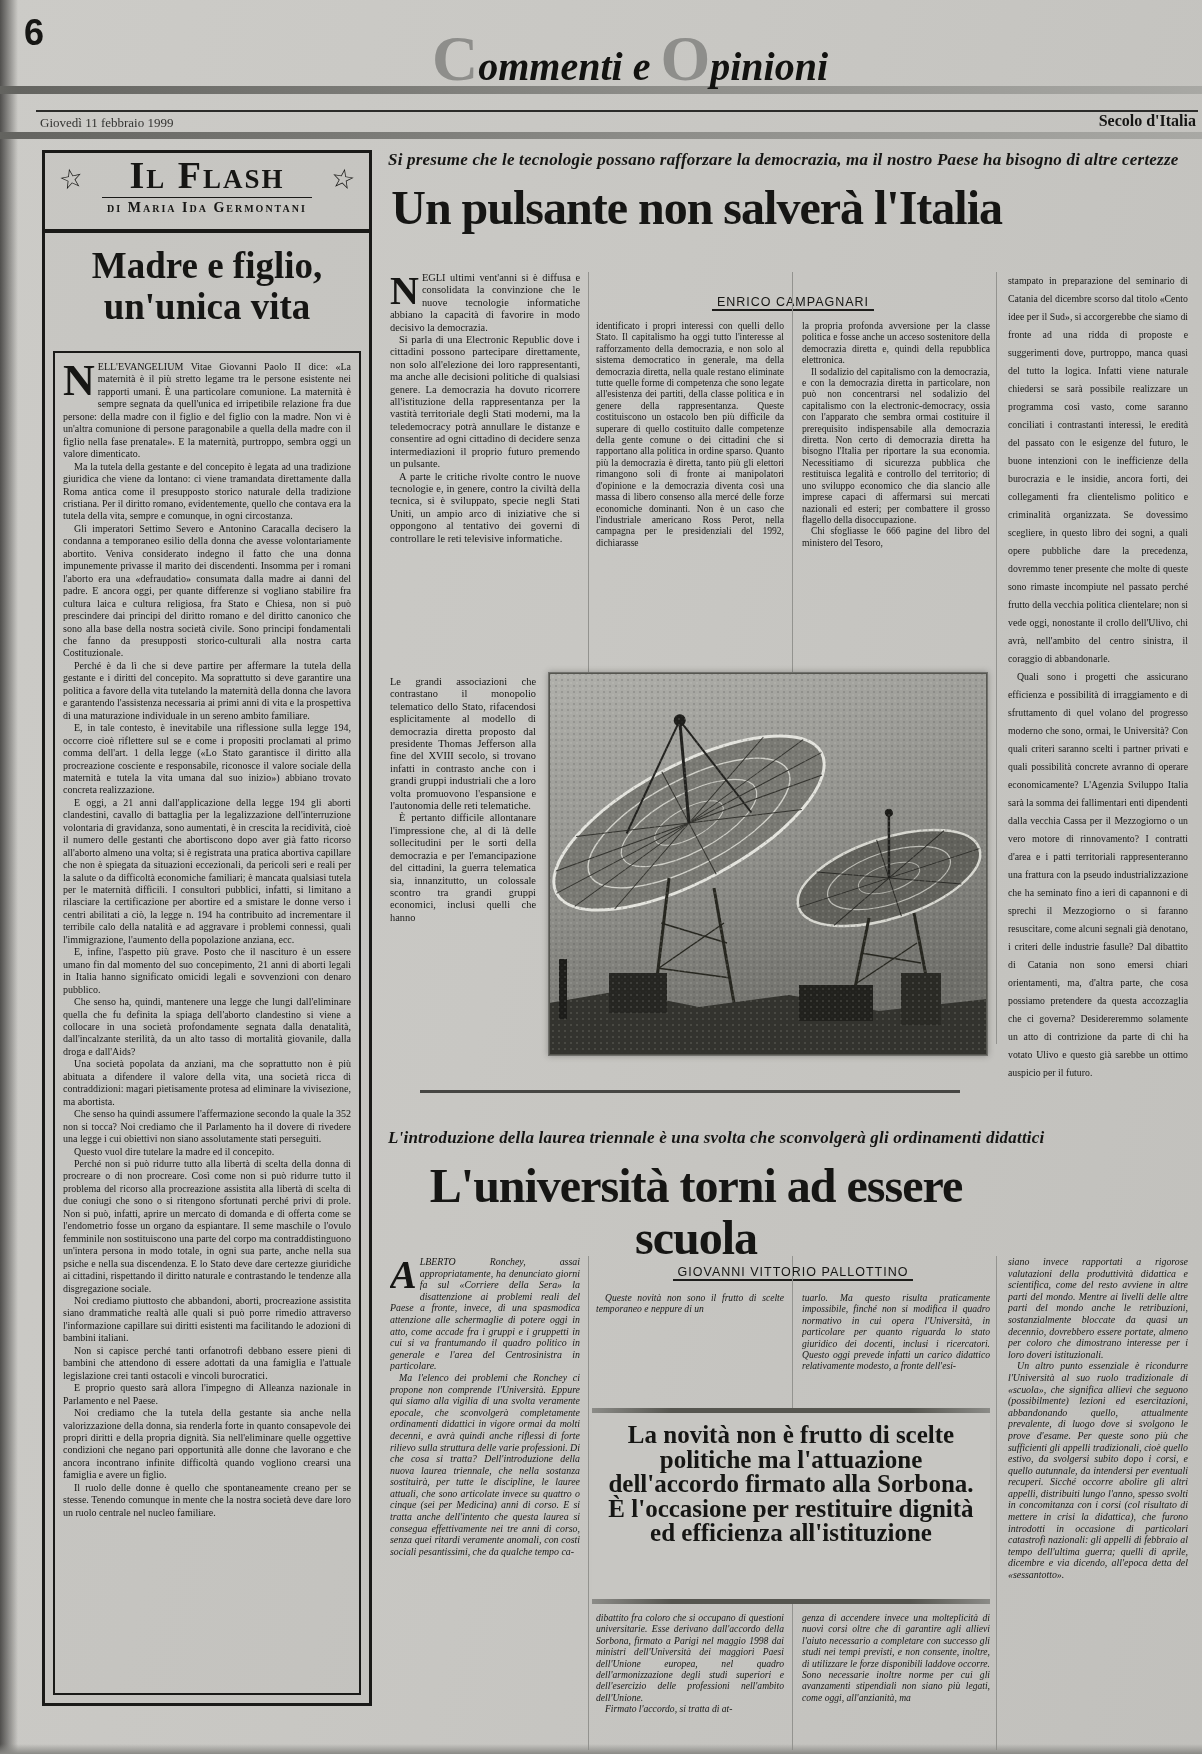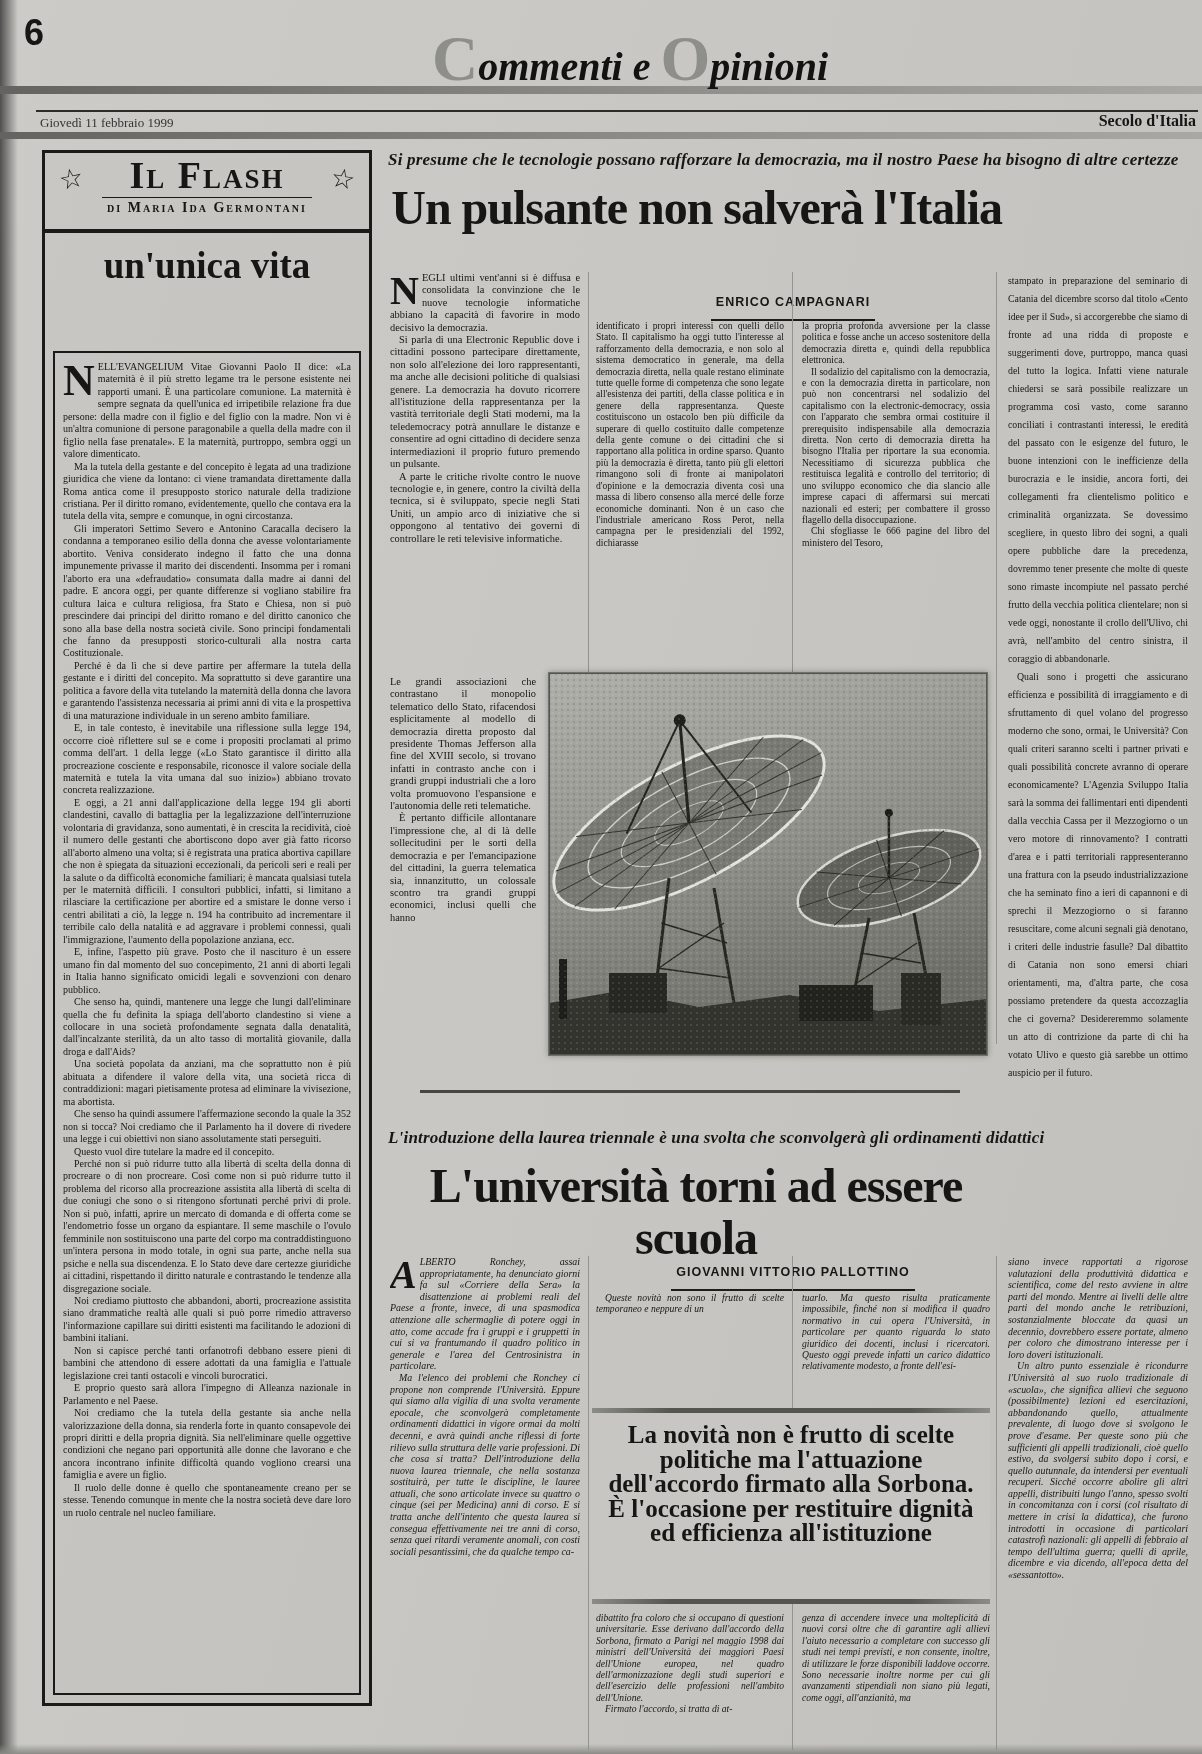--- a/index.html
+++ b/index.html
@@ -28,21 +28,21 @@
   .flash-body{position:absolute;left:8px;right:8px;top:198px;bottom:8px;border:2px solid #1a1a18;
     padding:8px 8px;overflow:hidden;font-size:10px;line-height:12.45px;text-align:justify;}
   .flash-body p{margin:0;text-indent:11px;}
   .flash-body p.first{text-indent:0;}
   .dropcap{float:left;font-size:44px;line-height:36px;font-weight:bold;padding:2px 3px 0 0;}
   .dc2{font-size:40px;line-height:33px;}
   
   .kicker{font-style:italic;font-weight:bold;font-size:17px;letter-spacing:0.2px;}
   .headline{font-weight:bold;font-size:48px;text-align:center;letter-spacing:-1px;line-height:52px;}
   .byline-wrap{text-align:center;}
-  .byline{display:inline-block;font-size:12.5px;font-weight:bold;letter-spacing:1px;border-bottom:2px solid #1d1d1b;padding:0 5px 10px;font-family:"Liberation Sans",sans-serif;}
+  .byline{display:inline-block;font-size:12.5px;font-weight:normal;letter-spacing:1px;border-bottom:2px solid #1d1d1b;padding:0 5px 0;font-family:"Liberation Sans",sans-serif;}
   .coltext{overflow:hidden;text-align:justify;font-size:10.4px;line-height:12.4px;}
   .coltext p{margin:0;text-indent:9px;}
   .coltext p.first{text-indent:0;}
   .sz96{font-size:9.6px;line-height:11.4px;}
   .sz98{font-size:9.8px;line-height:18px;}
   .sz99{font-size:9.9px;line-height:11.6px;}
   .italics{font-style:italic;}
   .photo-frame{border:1px solid #70706c;box-shadow:0 0 6px rgba(40,40,38,.35);}
   .divider{background:#464643;}
   .pullquote{background:#c7c6c2;}
@@ -66,20 +66,21 @@
   <div class="abs bar" style="left:0;top:132px;width:1202px;height:7px;"></div>
 
   <div class="abs flash-box" style="left:42px;top:150px;width:324px;height:1550px;">
     <div class="flash-titlebar">
       <span class="star" style="left:14px;transform:rotate(-12deg);">☆</span>
       <span class="star" style="right:14px;transform:rotate(10deg);">☆</span>
       <div class="flash-title">Il Flash</div>
       <div class="flash-byline">di Maria Ida Germontani</div>
     </div>
     <div class="flash-headline">
+      <div>Madre e figlio,</div>
       <div>un'unica vita</div>
     </div>
     <div class="flash-body">
       <p class="first"><span class="dropcap">N</span><span>ELL'EVANGELIUM Vitae Giovanni Paolo II dice: «La maternità è il più stretto legame tra le persone esistente nei rapporti umani. È una particolare comunione. La maternità è sempre segnata da quell'unica ed irripetibile relazione fra due persone: della madre con il figlio e del figlio con la madre. Non vi è un'altra comunione di persone paragonabile a quella della madre con il figlio nella fase prenatale». E la maternità, purtroppo, sembra oggi un valore dimenticato.</span></p>
       <p>Ma la tutela della gestante e del concepito è legata ad una tradizione giuridica che viene da lontano: ci viene tramandata direttamente dalla Roma antica come il presupposto storico naturale della tradizione cristiana. Per il diritto romano, evidentemente, quello che contava era la tutela della vita, sempre e comunque, in ogni circostanza.</p>
       <p>Gli imperatori Settimo Severo e Antonino Caracalla decisero la condanna a temporaneo esilio della donna che avesse volontariamente abortito. Veniva considerato indegno il fatto che una donna impunemente privasse il marito dei discendenti. Insomma per i romani l'aborto era una «defraudatio» consumata dalla madre ai danni del padre. E ancora oggi, per quante differenze si vogliano stabilire fra cultura laica e cultura religiosa, fra Stato e Chiesa, non si può prescindere dai principi del diritto romano e del diritto canonico che sono alla base della nostra società civile. Sono principi fondamentali che fanno da presupposti storico-culturali alla nostra carta Costituzionale.</p>
       <p>Perché è da lì che si deve partire per affermare la tutela della gestante e i diritti del concepito. Ma soprattutto si deve garantire una politica a favore della vita tutelando la maternità della donna che lavora e garantendo l'assistenza necessaria ai primi anni di vita e la prospettiva di una maturazione individuale in un sereno ambito familiare.</p>
       <p>E, in tale contesto, è inevitabile una riflessione sulla legge 194, occorre cioè riflettere sul se e come i propositi proclamati al primo comma dell'art. 1 della legge («Lo Stato garantisce il diritto alla procreazione cosciente e responsabile, riconosce il valore sociale della maternità e tutela la vita umana dal suo inizio») abbiano trovato concreta realizzazione.</p>
       <p>E oggi, a 21 anni dall'applicazione della legge 194 gli aborti clandestini, cavallo di battaglia per la legalizzazione dell'interruzione volontaria di gravidanza, sono aumentati, è in crescita la recidività, cioè il numero delle gestanti che abortiscono dopo aver già fatto ricorso all'aborto almeno una volta; si è registrata una pratica abortiva capillare che non è spiegata da situazioni eccezionali, da pericoli seri e reali per la salute o da difficoltà economiche familiari; è mancata qualsiasi tutela per le maternità difficili. I consultori pubblici, infatti, si limitano a rilasciare la certificazione per abortire ed a smistare le donne verso i centri abilitati a ciò, la legge n. 194 ha contribuito ad incrementare il terribile calo della natalità e ad aggravare i problemi connessi, quali l'immigrazione, l'aumento della popolazione anziana, ecc.</p>
       <p>E, infine, l'aspetto più grave. Posto che il nascituro è un essere umano fin dal momento del suo concepimento, 21 anni di aborti legali in Italia hanno significato omicidi legali e sovvenzioni con denaro pubblico.</p>

